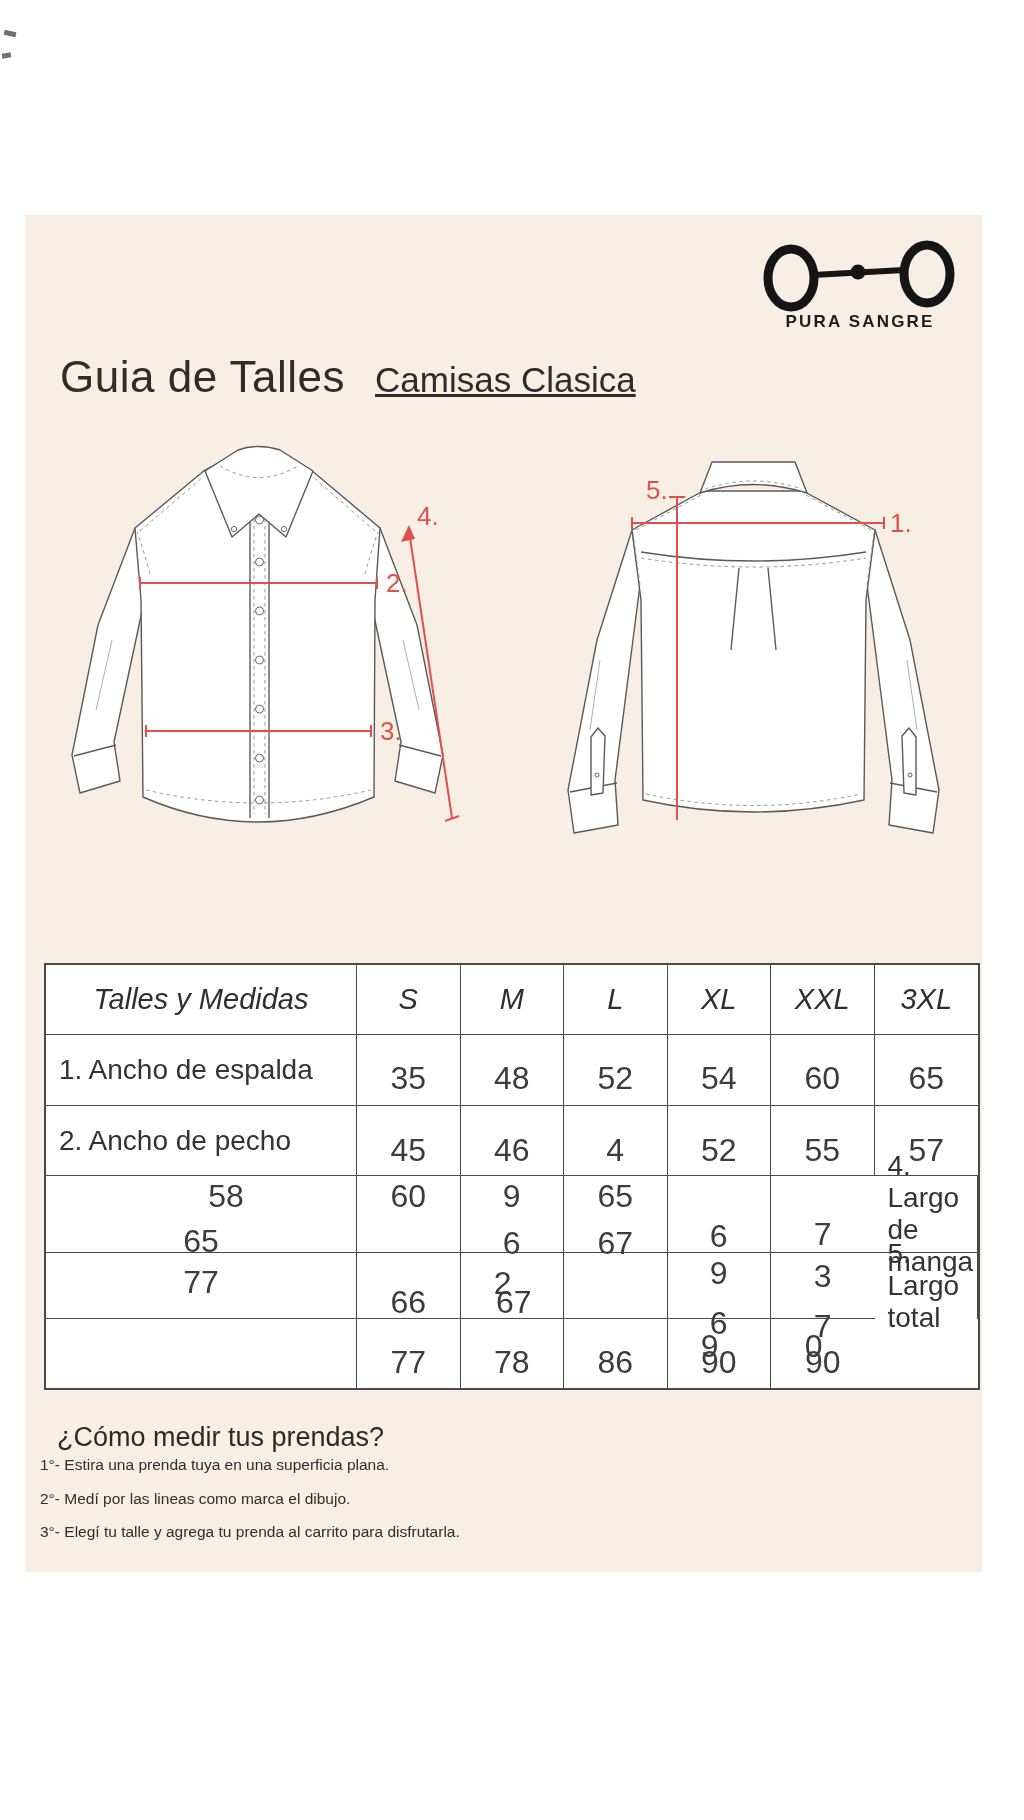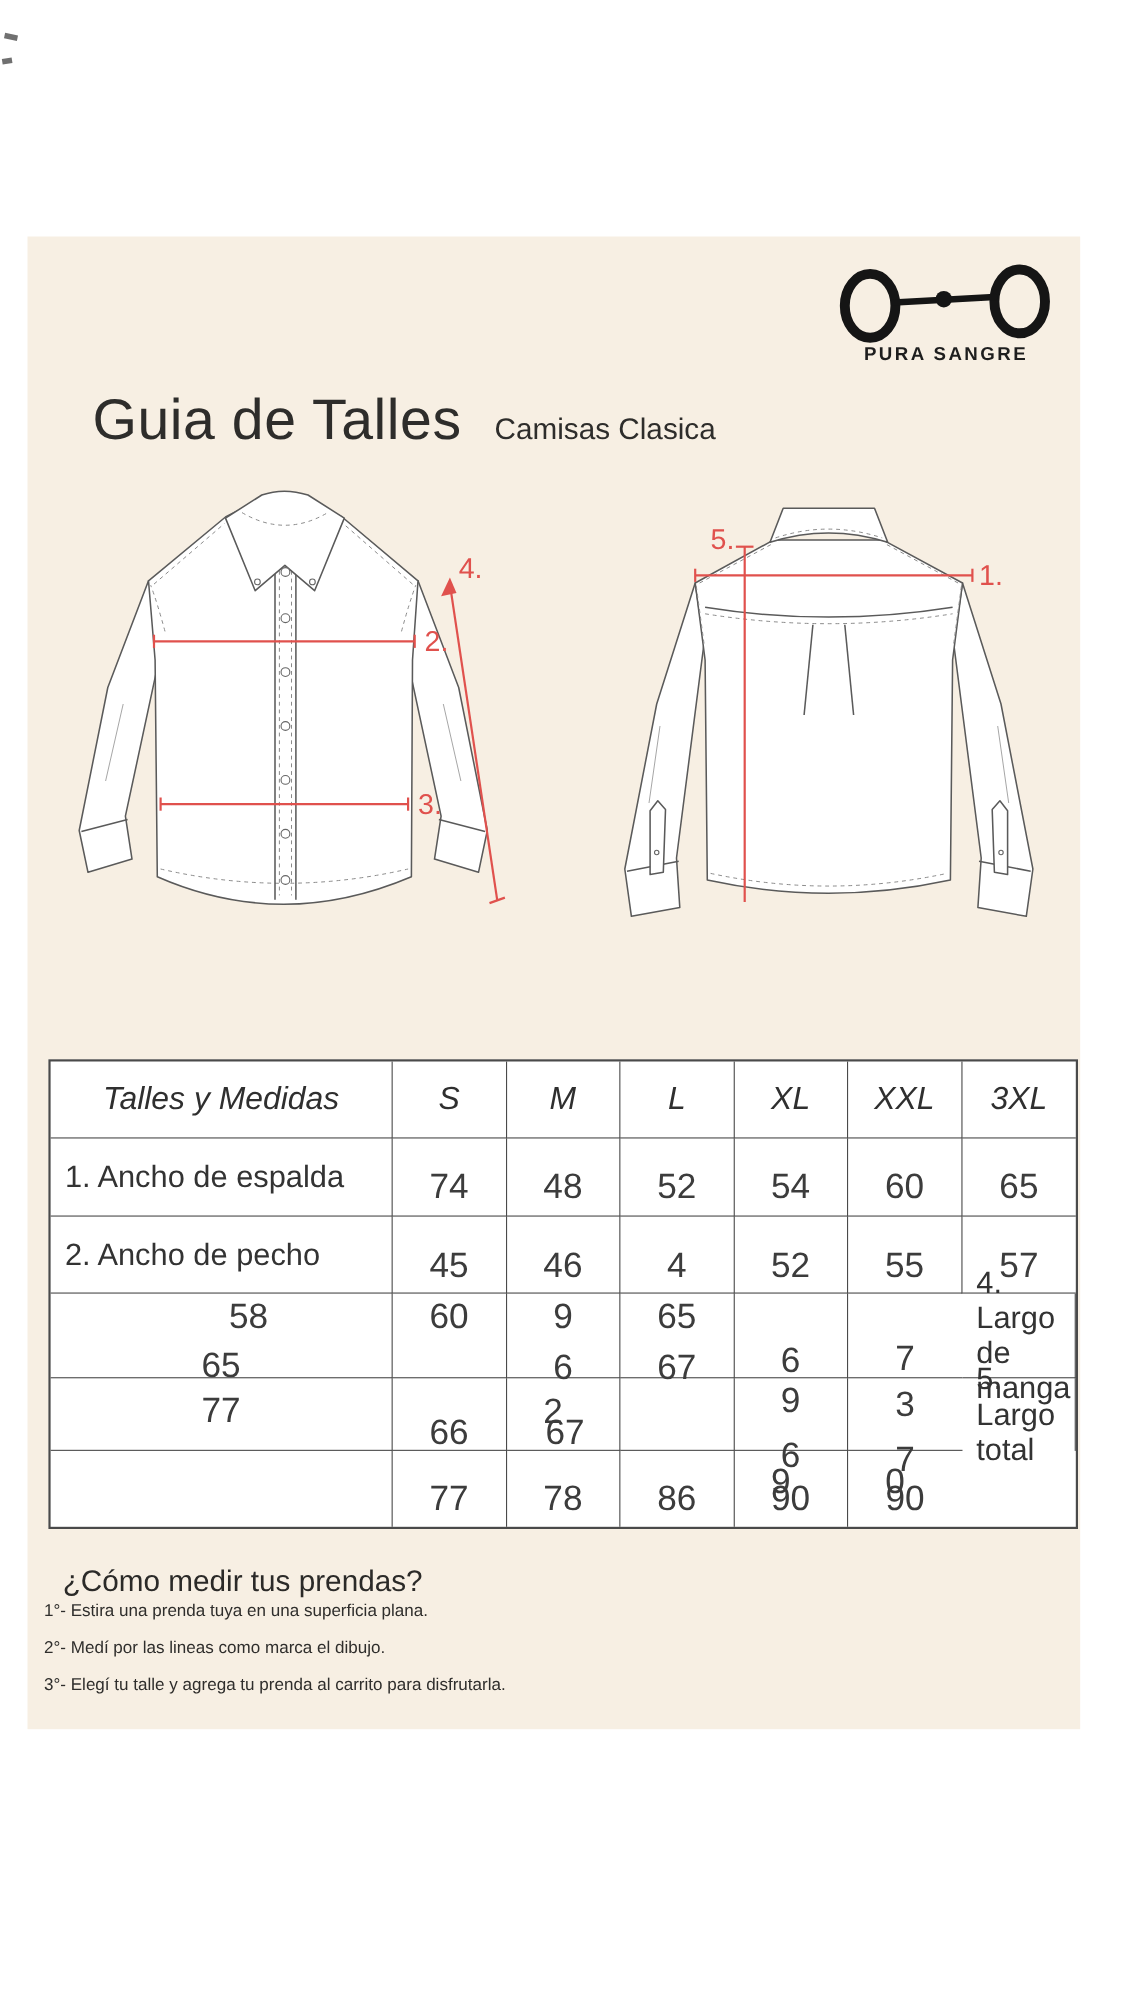--- a/index.html
+++ b/index.html
@@ -9,22 +9,22 @@
   .artifact{position:absolute;background:#4c4c4c;opacity:.8;}
   .a1{left:4px;top:31px;width:12px;height:5px;transform:rotate(12deg);}
   .a2{left:2px;top:53px;width:9px;height:5px;transform:rotate(-9deg);}
 
   svg.art{position:absolute;left:0;top:0;pointer-events:none;}
 
   .brand-name{position:absolute;left:758px;top:312px;width:204px;text-align:center;
     font-size:17px;font-weight:bold;letter-spacing:2.2px;color:#1e1e1e;}
 
   .titles{position:absolute;left:60px;top:352px;display:flex;align-items:baseline;}
-  .title{font-size:52px;font-weight:500;letter-spacing:.5px;color:#2e2d2b;margin-left:24px;}
-  .subtitle{font-size:27px;font-weight:500;margin-left:30px;color:#2e2d2b;}
+  .title{font-size:44px;font-weight:500;letter-spacing:.5px;color:#2e2d2b;}
+  .subtitle{font-size:35px;font-weight:500;margin-left:30px;color:#2e2d2b;text-decoration:underline;}
 
   .mlabel{position:absolute;font-size:26px;color:var(--accent,#e0514d);line-height:1;}
   .lb1{left:890px;top:510px;} .lb2{left:386px;top:570px;} .lb3{left:380px;top:718px;}
   .lb4{left:417px;top:503px;} .lb5{left:646px;top:477px;}
 
   
   .size-table{position:absolute;left:44px;top:963px;width:936px;box-sizing:border-box;
     display:grid;grid-template-columns:311px repeat(6,1fr);
     grid-template-rows:70px 71px 70px 77px 66px 69px;
     border:2px solid #4a4a4a;background:#fff;}
@@ -185,21 +185,21 @@
   <div class="size-table">
       <div class="cell hc">Talles y Medidas</div>
       <div class="cell hc">S</div>
       <div class="cell hc">M</div>
       <div class="cell hc">L</div>
       <div class="cell hc">XL</div>
       <div class="cell hc">XXL</div>
       <div class="cell hc lastcol">3XL</div>
       <div class="cell rl r0">1. Ancho de espalda</div>
       <div class="cell dc r0 c0">
-        <span class="tok t0">74</span>
+        <span class="tok t0">35</span>
       </div>
       <div class="cell dc r0 c1">
         <span class="tok t0">48</span>
       </div>
       <div class="cell dc r0 c2">
         <span class="tok t0">52</span>
       </div>
       <div class="cell dc r0 c3">
         <span class="tok t0">54</span>
       </div>

